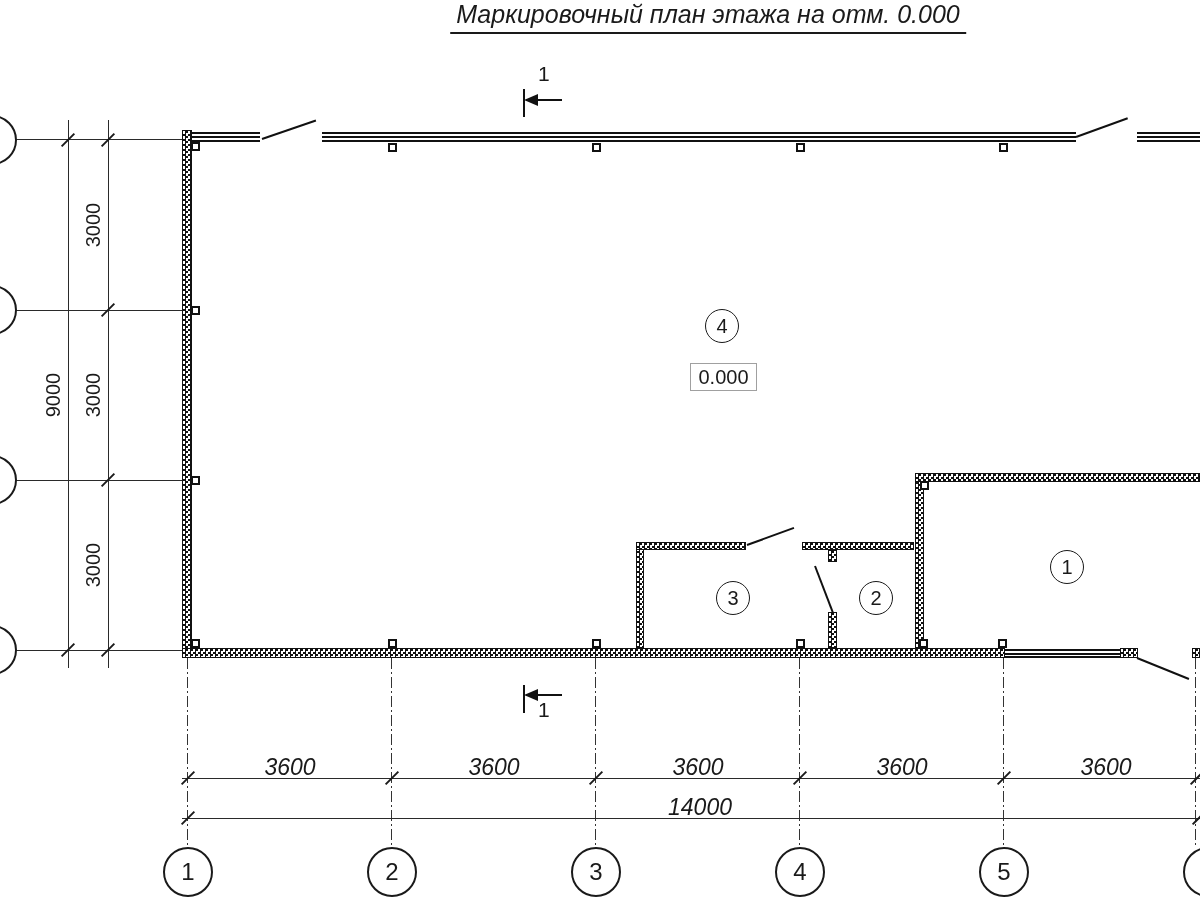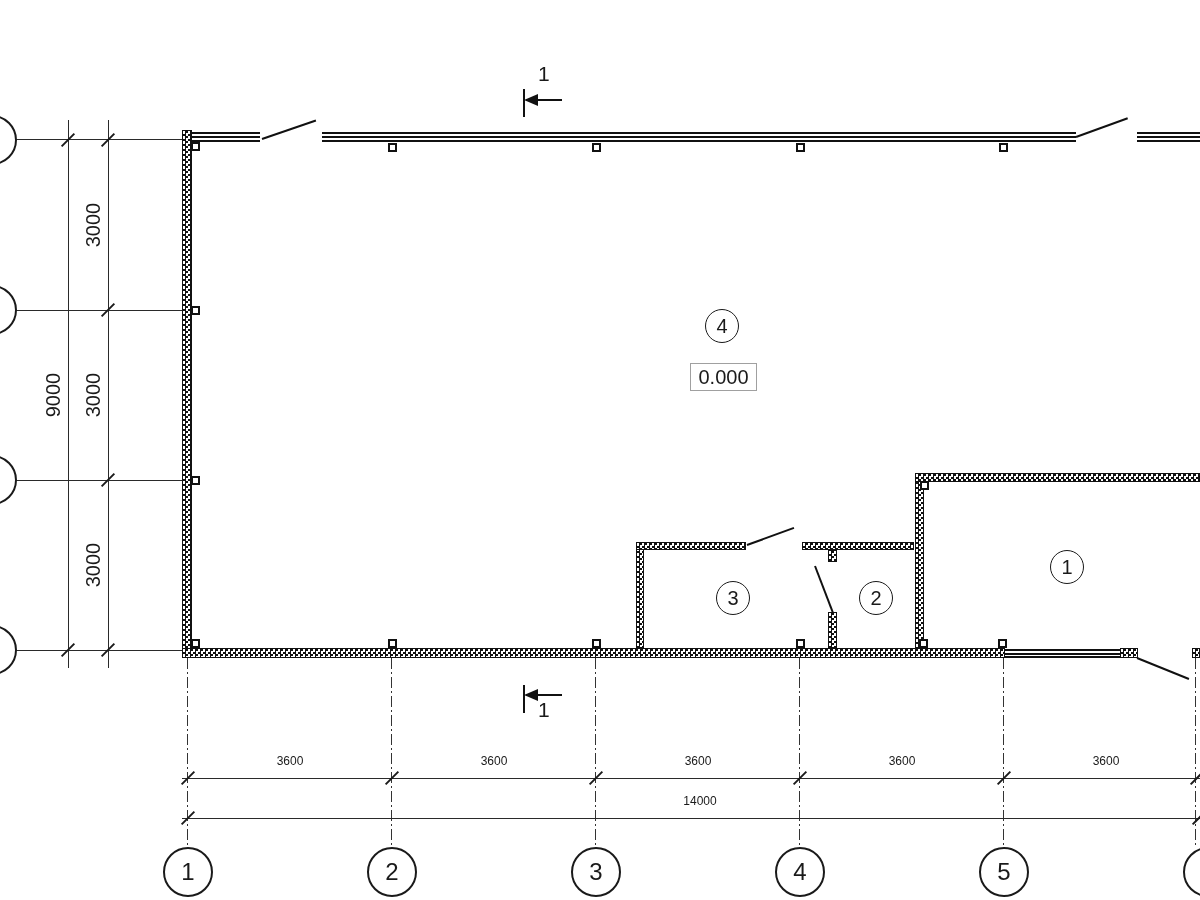--- a/index.html
+++ b/index.html
@@ -20,21 +20,21 @@
   .vline{position:absolute;width:1px;background:#2a2a2a;}
   .thick-v{position:absolute;width:2px;background:#111;}
   .thick-h{position:absolute;height:2px;background:#111;}
   
   .dashv{position:absolute;width:1px;
          background:repeating-linear-gradient(to bottom,#333 0 11px,transparent 11px 14px,#333 14px 16px,transparent 16px 19px);}
   
   .tick{position:absolute;width:18px;height:2px;background:#1a1a1a;
         transform:rotate(-45deg);margin-left:-9px;margin-top:-1px;}
   
-  .dimlabel{position:absolute;font-size:12px;transform:translateX(-50%);white-space:nowrap;}
+  .dimlabel{position:absolute;font-size:23px;transform:translateX(-50%);white-space:nowrap;font-style:italic;}
   .dimlabel-v{position:absolute;font-size:20px;transform:translate(-50%,-50%) rotate(-90deg);white-space:nowrap;}
   
   .axcircle{position:absolute;width:50px;height:50px;border:2px solid #1a1a1a;border-radius:50%;
             background:#fff;display:flex;align-items:center;justify-content:center;font-size:24px;box-sizing:border-box;}
   
   .roomcircle{position:absolute;width:34px;height:34px;border:1.5px solid #1a1a1a;border-radius:50%;
               background:#fff;display:flex;align-items:center;justify-content:center;font-size:20px;box-sizing:border-box;}
   
   .leaf{position:absolute;height:2px;background:#111;transform-origin:0 50%;}
   
@@ -45,20 +45,21 @@
          font-size:25px;font-style:italic;border-bottom:2px solid #1a1a1a;
          padding:0 6px 3px 6px;white-space:nowrap;}
   .elevbox{position:absolute;left:690px;top:363px;width:67px;height:28px;box-sizing:border-box;
            border:1px solid #a0a0a0;background:#fff;display:flex;align-items:center;justify-content:center;font-size:20px;}
 </style>
 </head>
 <body>
 
 <div class="canvas">
 
+  <div class="title">Маркировочный план этажа на отм. 0.000</div>
 
   <div class="hline" style="left:0;top:139px;width:182px;"></div>
   <div class="hline" style="left:0;top:310px;width:182px;"></div>
   <div class="hline" style="left:0;top:480px;width:182px;"></div>
   <div class="hline" style="left:0;top:650px;width:182px;"></div>
 
   <div class="dashv" style="left:187px;top:658px;height:189px;"></div>
   <div class="dashv" style="left:391px;top:658px;height:189px;"></div>
   <div class="dashv" style="left:595px;top:658px;height:189px;"></div>
   <div class="dashv" style="left:799px;top:658px;height:189px;"></div>

